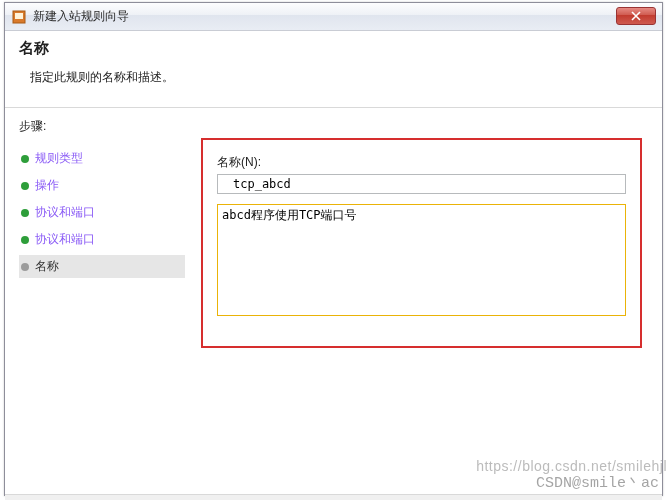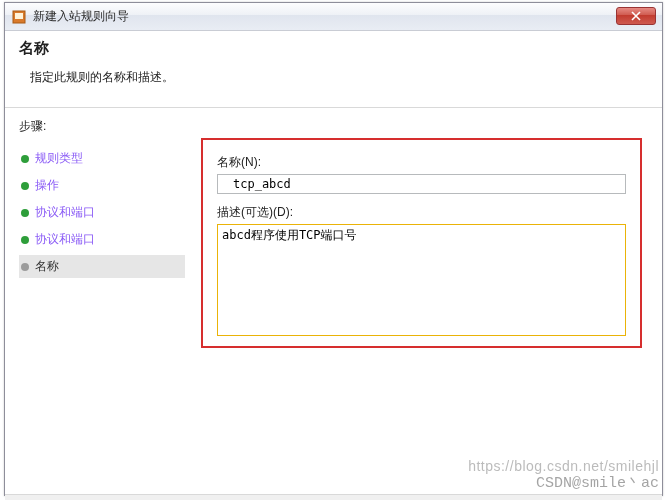--- a/index.html
+++ b/index.html
@@ -108,21 +108,21 @@
     height: 23px; min-width: 86px;
     padding: 0 10px;
     background: linear-gradient(to bottom, #fdfdfd 0%, #ececec 45%, #e1e1e1 46%, #f0f0f0 100%);
     border: 1px solid #8b8b8b; border-radius: 3px;
     font-size: 12px; color: #222;
     display: inline-flex; align-items: center; justify-content: center;
     cursor: pointer;
   }
   .btn-highlight { outline: 2px solid #d62e2e; outline-offset: 1px; }
   .watermark {
-    position: absolute; right: 8px; bottom: 26px;
+    position: absolute; right: 0; bottom: 26px;
     font-size: 14px; color: rgba(120,120,120,0.5);
     font-family: Arial, sans-serif; letter-spacing: 0.5px;
     pointer-events: none;
   }
   .watermark2 {
     position: absolute; right: 8px; bottom: 8px;
     font-size: 15px; color: rgba(90,90,90,0.55);
     font-family: Liberation Mono, monospace; font-weight: 500;
     pointer-events: none;
   }
@@ -175,21 +175,20 @@
         <span class="bullet grey"></span>
         <span>名称</span>
       </div>
     </div>
 
     <div class="content">
       <div class="red-frame">
         <div class="field-label">名称(N):</div>
         <input class="text-input" type="text" value="tcp_abcd" style="">
         <div class="gap"></div>
-        <div class="field-label">描述(可选)(D):</div>
         <textarea class="textarea" style="">abcd程序使用TCP端口号</textarea>
       </div>
     </div>
   </div>
 
   <div class="footer">
     <button class="btn">&lt; 上一步(B)</button>
     <button class="btn btn-highlight">完成(F)</button>
     <button class="btn">取消</button>
   </div>

